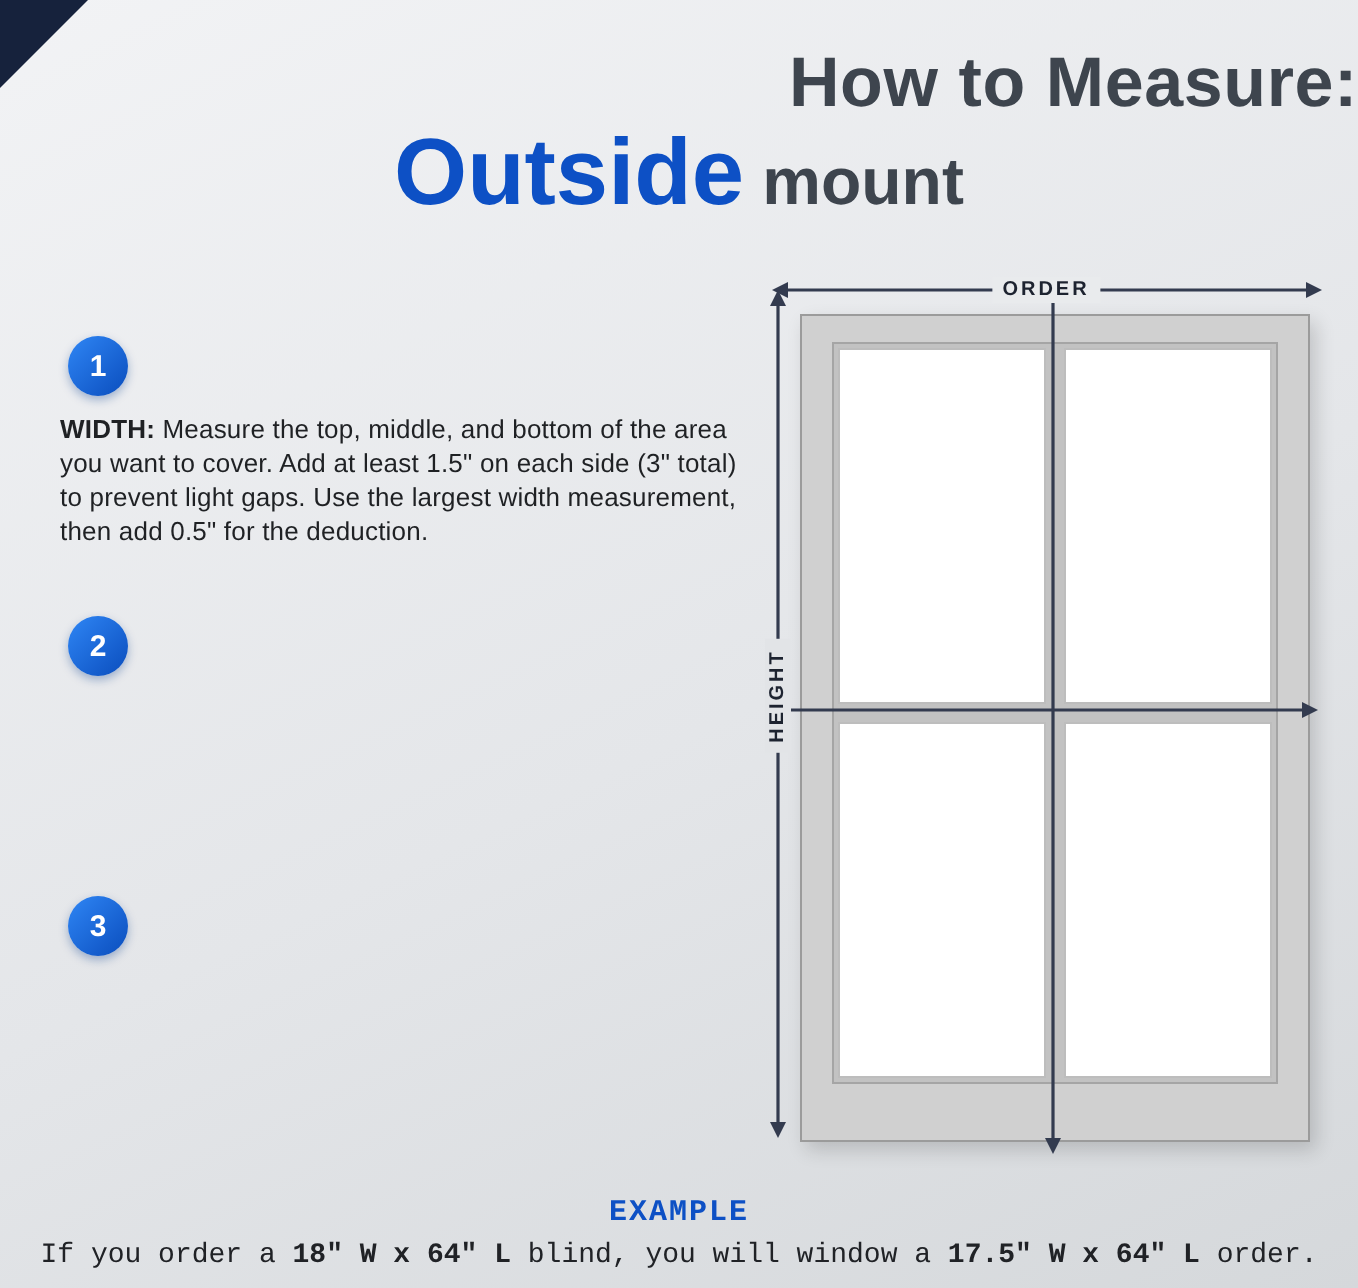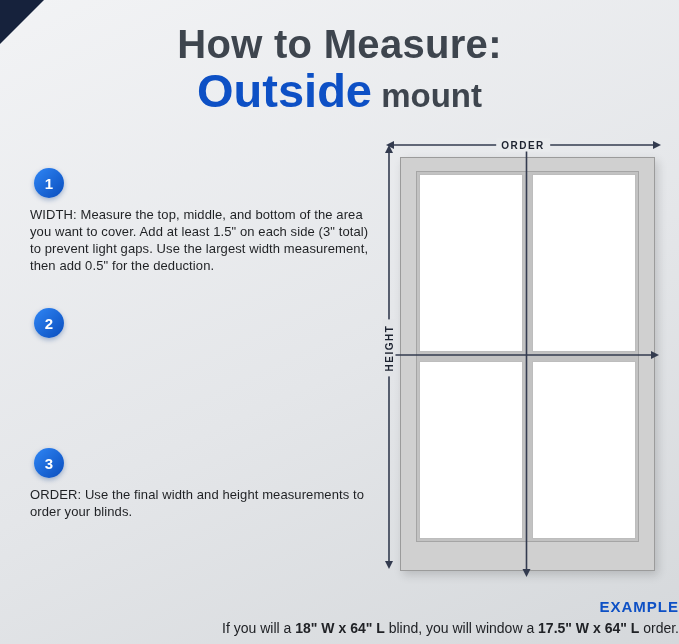--- a/index.html
+++ b/index.html
@@ -3,46 +3,46 @@
 <meta charset="utf-8">
 <style>
   html,body{margin:0;padding:0;}
   body{font-family:"Liberation Sans",sans-serif;}
   .page{position:relative;width:679px;height:644px;overflow:hidden;
         background:linear-gradient(155deg,#f2f3f5 0%,#e4e6e9 55%,#d5d8db 100%);}
   .corner{position:absolute;top:0;left:0;width:0;height:0;
           border-top:44px solid #16223c;border-right:44px solid transparent;}
   
   .title{position:absolute;top:22px;left:0;width:100%;text-align:center;color:#3e454e;}
-  .title-line1{font-size:40px;font-weight:700;letter-spacing:.3px;}
+  .title-line1{font-size:35px;font-weight:700;letter-spacing:.3px;text-align:right;}
   .title-line2{margin-top:0;font-size:33px;font-weight:700;line-height:48px;}
   .title-accent{font-size:47px;font-weight:700;color:#0d50c5;}
   
   .step{position:absolute;left:30px;width:347px;color:#1f2124;}
   .badge{width:30px;height:30px;border-radius:50%;
          background:linear-gradient(135deg,#2f86f5,#0a4dbd);color:#fff;
          font-weight:700;font-size:15px;display:flex;align-items:center;justify-content:center;
          box-shadow:0 2px 5px rgba(10,60,140,.35);margin-left:4px;}
   .step-text{margin-top:9px;font-size:13px;line-height:1.3;letter-spacing:.1px;}
-  .step-text b{font-weight:400;text-align:center;}
+  .step-text b{font-weight:700;text-align:center;}
   #step-1{top:168px;} #step-2{top:308px;} #step-3{top:448px;}
   
   .window{position:absolute;left:400px;top:157px;width:253px;height:412px;
           background:#d0d0d0;border:1px solid #9b9b9b;box-shadow:3px 4px 9px rgba(0,0,0,.16);z-index:1;}
   .pane-area{position:absolute;left:15px;right:15px;top:13px;bottom:28px;
              background:#c2c2c2;border:1px solid #a5a5a5;
              display:grid;grid-template-columns:1fr 1fr;grid-template-rows:1fr 1fr;gap:9px;padding:2px;}
   .pane{background:#ffffff;border:1px solid #bdbdbd;}
   .dims{position:absolute;left:0;top:0;width:679px;height:644px;z-index:5;pointer-events:none;}
   .dim-label{position:absolute;font-size:10px;font-weight:700;letter-spacing:1.5px;
              color:#1d2330;background:#e9ebed;padding:1px 5px;z-index:6;white-space:nowrap;}
   #width-label{left:523px;top:145px;transform:translate(-50%,-50%);}
   #height-label{left:389px;top:348px;transform:translate(-50%,-50%) rotate(-90deg);background:#e2e4e7;}
   
-  .example{position:absolute;top:598px;left:0;width:100%;text-align:right;}
+  .example{position:absolute;top:598px;left:0;width:100%;text-align:center;font-family:Liberation Mono, monospace;}
   .example-heading{color:#0d50c5;font-weight:700;font-size:15px;letter-spacing:1px;}
   .example-text{margin-top:5px;font-size:14px;color:#202226;}
   .example-text b{font-weight:700;}
 </style>
 </head>
 <body>
 
 <div class="page">
 
   <div class="corner"></div>
@@ -56,21 +56,20 @@
     <div class="badge">1</div>
     <div class="step-text"><b>WIDTH:</b><span> Measure the top, middle, and bottom of the area you want to cover. Add at least 1.5" on each side (3" total) to prevent light gaps. Use the largest width measurement, then add 0.5" for the deduction.</span></div>
   </div>
 
   <div class="step" id="step-2">
     <div class="badge">2</div>
   </div>
 
   <div class="step" id="step-3">
     <div class="badge">3</div>
-    <div class="step-text"><b>ORDER:</b><span> Use the final width and height measurements to order your blinds.</span></div>
   </div>
 
   <div class="window">
     <div class="pane-area">
       <div class="pane"></div>
       <div class="pane"></div>
       <div class="pane"></div>
       <div class="pane"></div>
     </div>
   </div>
@@ -96,16 +95,16 @@
         <polygon points="659,355 651,351 651,359" stroke="none"></polygon>
       </g>
     </g>
   </svg>
 
   <div class="dim-label" id="width-label">ORDER</div>
   <div class="dim-label" id="height-label">HEIGHT</div>
 
   <div class="example">
     <div class="example-heading">EXAMPLE</div>
-    <div class="example-text"><span>If you will a </span><b>18" W x 64" L</b><span> blind, you will window a </span><b>17.5" W x 64" L</b><span> order.</span></div>
+    <div class="example-text"><span>If you order a </span><b>18" W x 64" L</b><span> blind, you will window a </span><b>17.5" W x 64" L</b><span> order.</span></div>
   </div>
 
 </div>
 
 </body></html>

